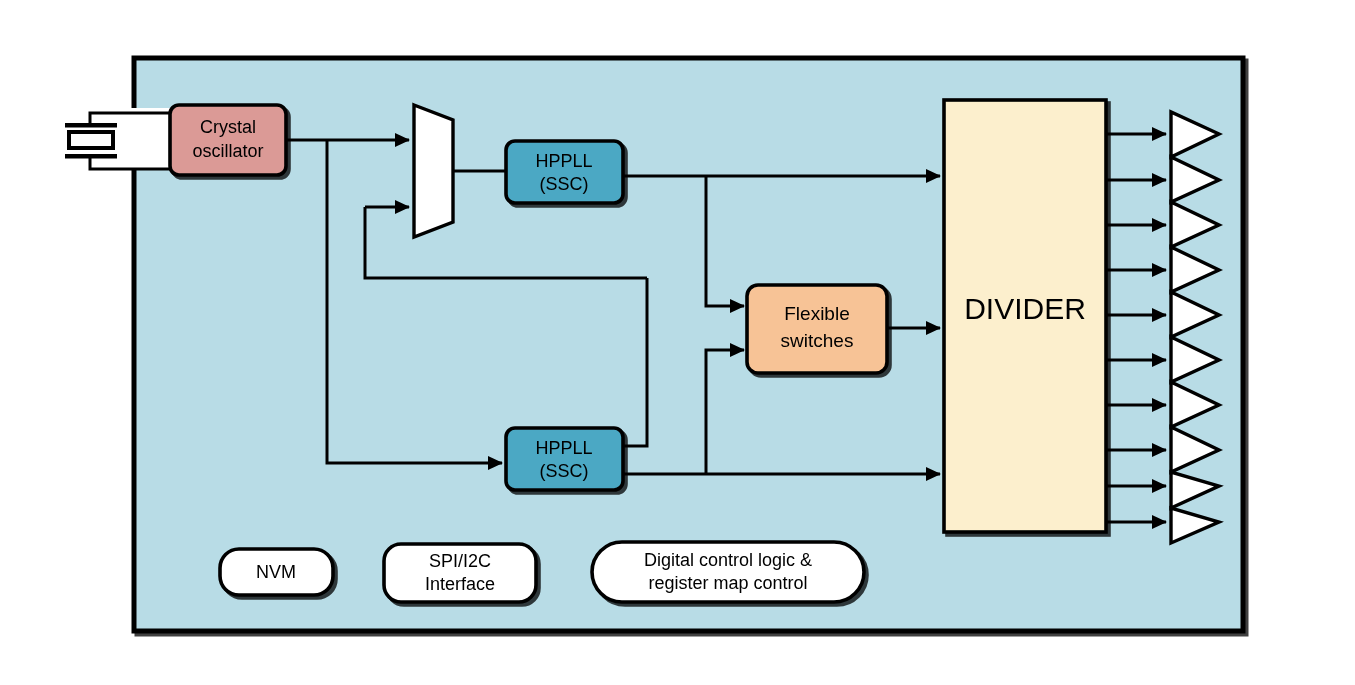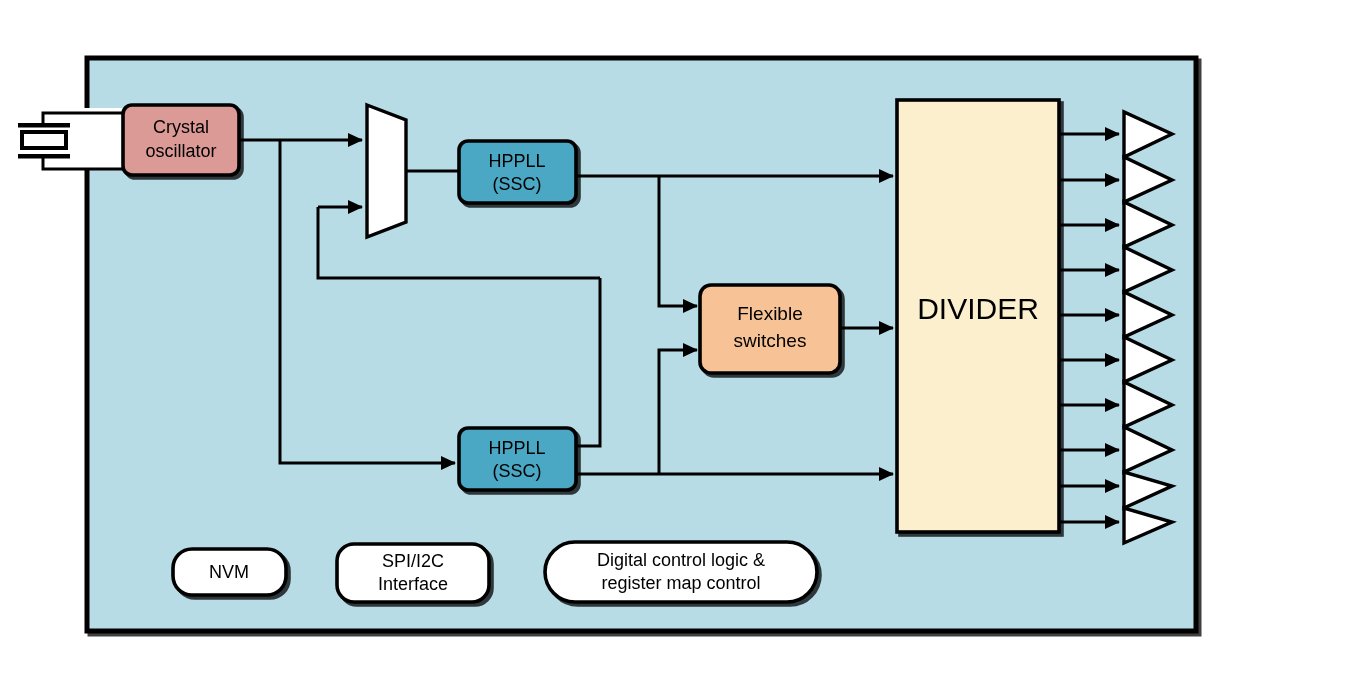--- a/index.html
+++ b/index.html
@@ -10,20 +10,21 @@
   body {
     width: 1355px;
     height: 685px;
     font-family: "Liberation Sans", sans-serif;
     overflow: hidden;
   }
   #diagram-root {
     position: relative;
     width: 1135px;
     height: 685px;
+    margin-left: 47px;
   }
   svg#block-diagram {
     display: block;
     width: 1355px;
     height: 685px;
   }
   .blk-text {
     font-family: "Liberation Sans", sans-serif;
     fill: #000000;
     text-anchor: middle;

